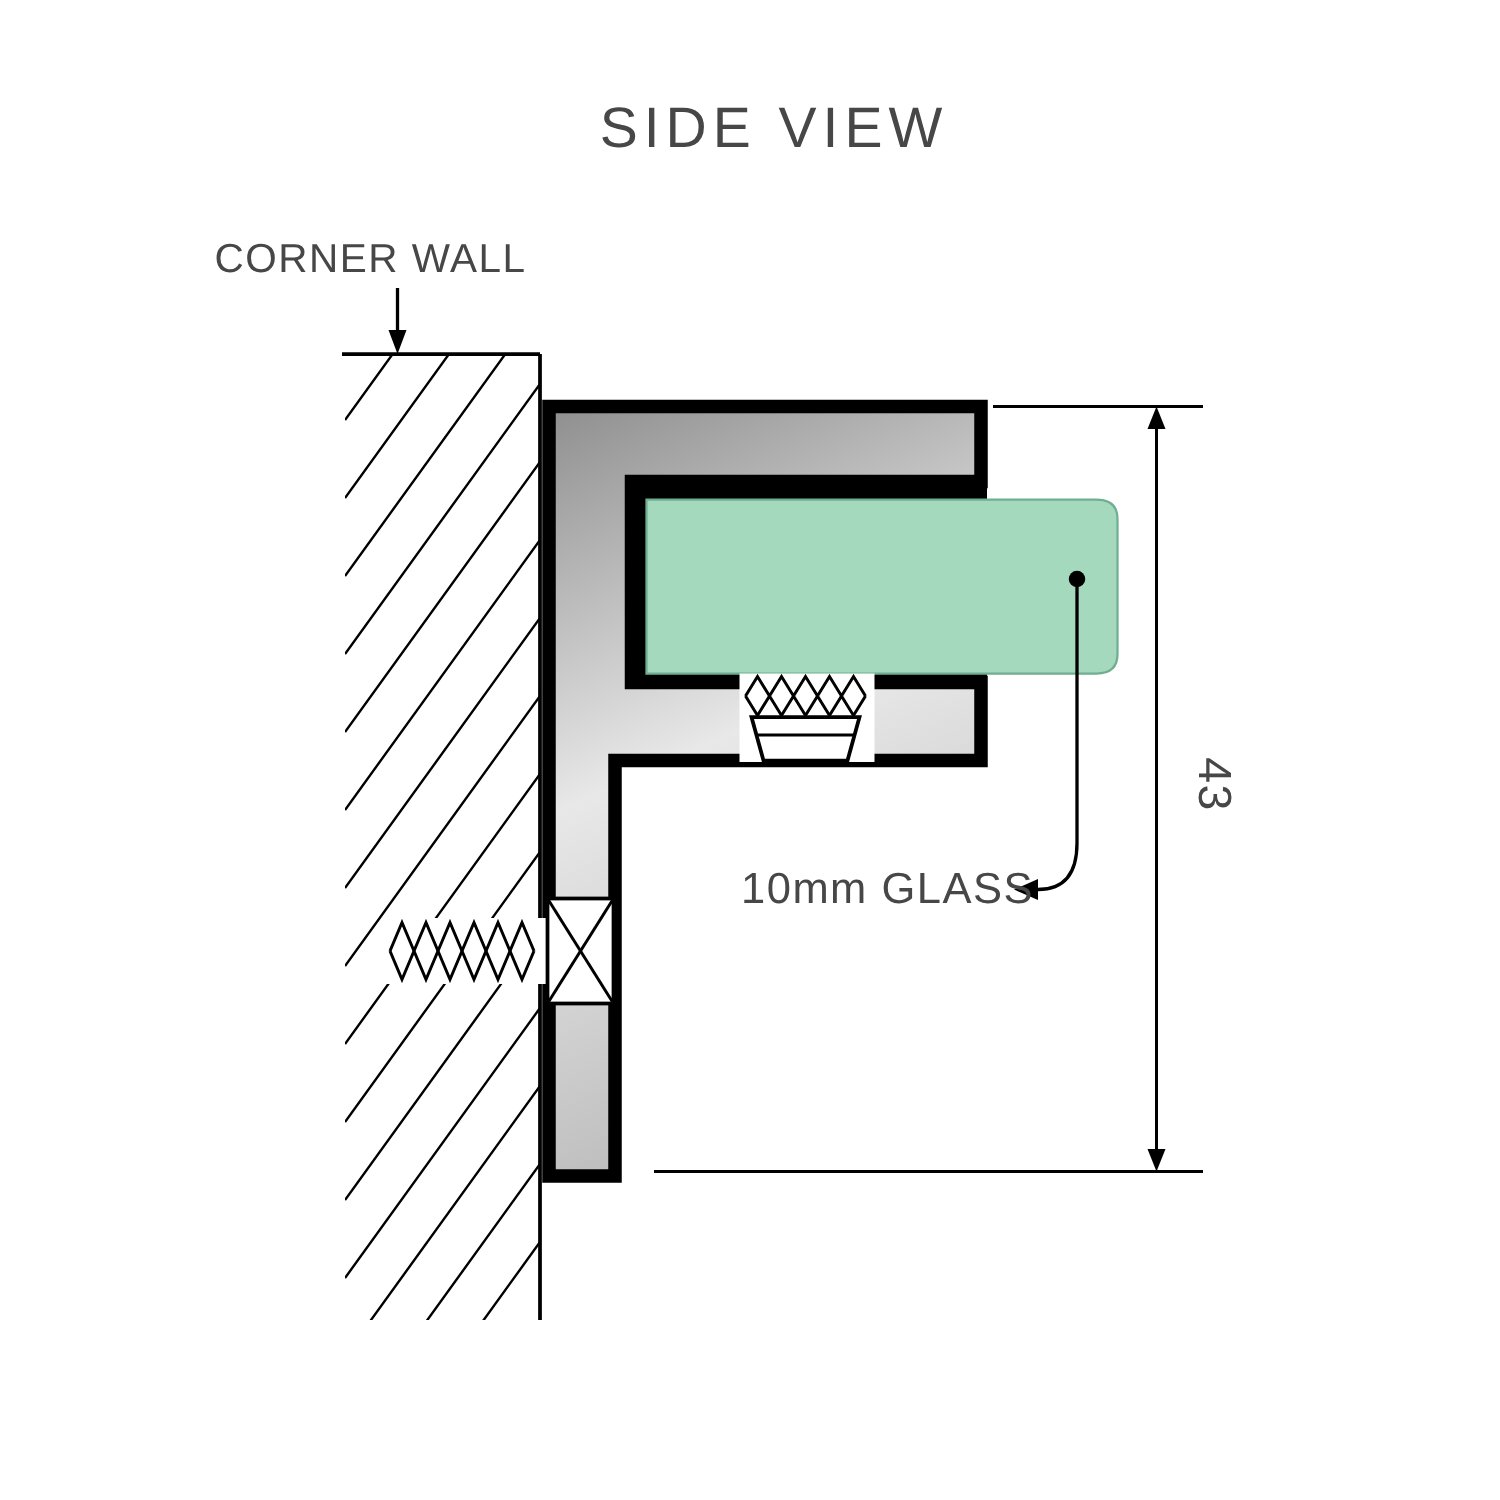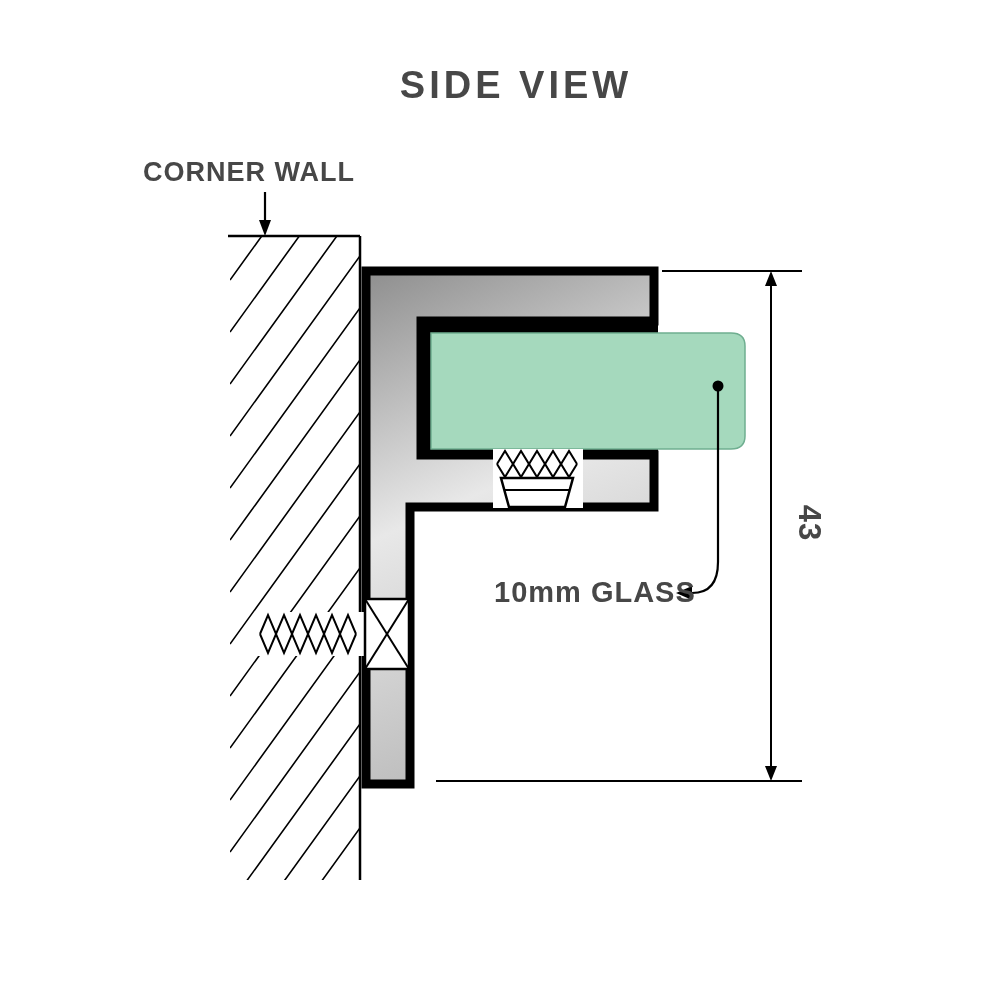--- a/index.html
+++ b/index.html
@@ -1,21 +1,21 @@
 <!DOCTYPE html>
 <html><head>
 <meta charset="utf-8">
 <style>
   html, body { margin: 0; padding: 0; }
   body {
     width: 1000px; height: 1000px;
     font-family: "Liberation Sans", sans-serif;
     overflow: hidden;
   }
-  .canvas { width: 1000px; height: 959px; position: relative; font-weight: bold; }
+  .canvas { width: 1000px; height: 959px; position: relative; }
   svg { display: block; }
   .ln   { stroke: currentColor; fill: none; }
   .fill { fill: currentColor; stroke: none; }
   text  { fill: currentColor; stroke: none; }
   .title-text   { font-size: 38px; letter-spacing: 4px; }
   .label-text   { font-size: 27px; letter-spacing: 1px; }
   .glass-text   { font-size: 29px; letter-spacing: 1px; }
   .dim-text     { font-size: 31px; letter-spacing: 1px; }
 </style>
 </head>

